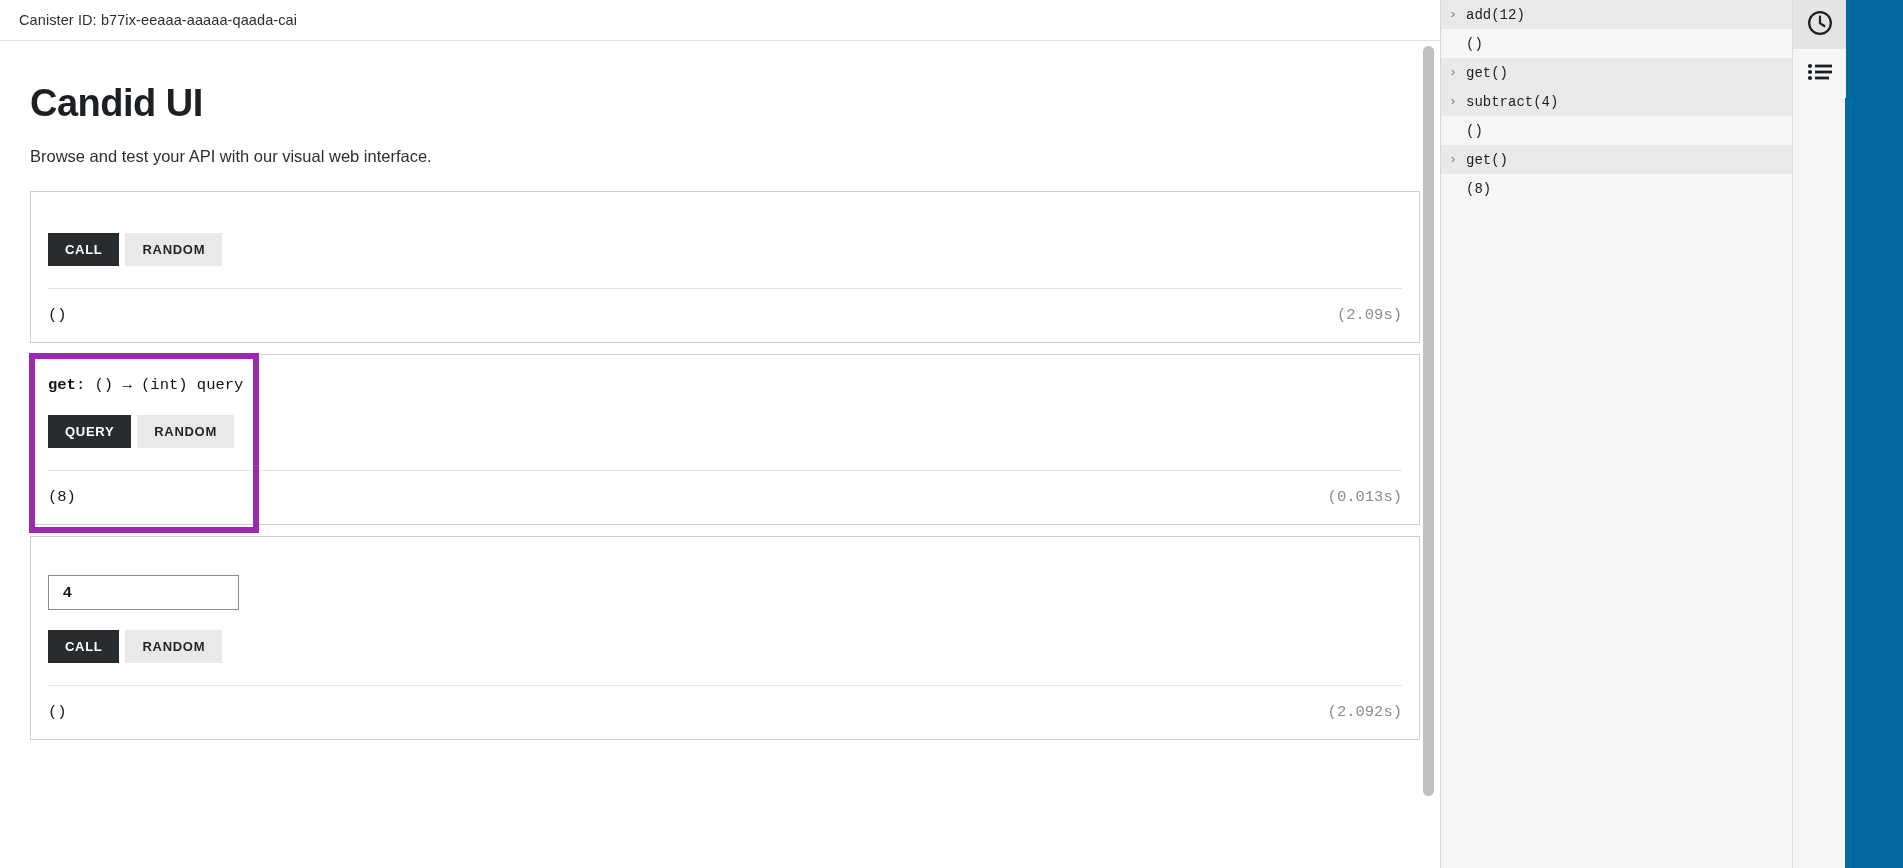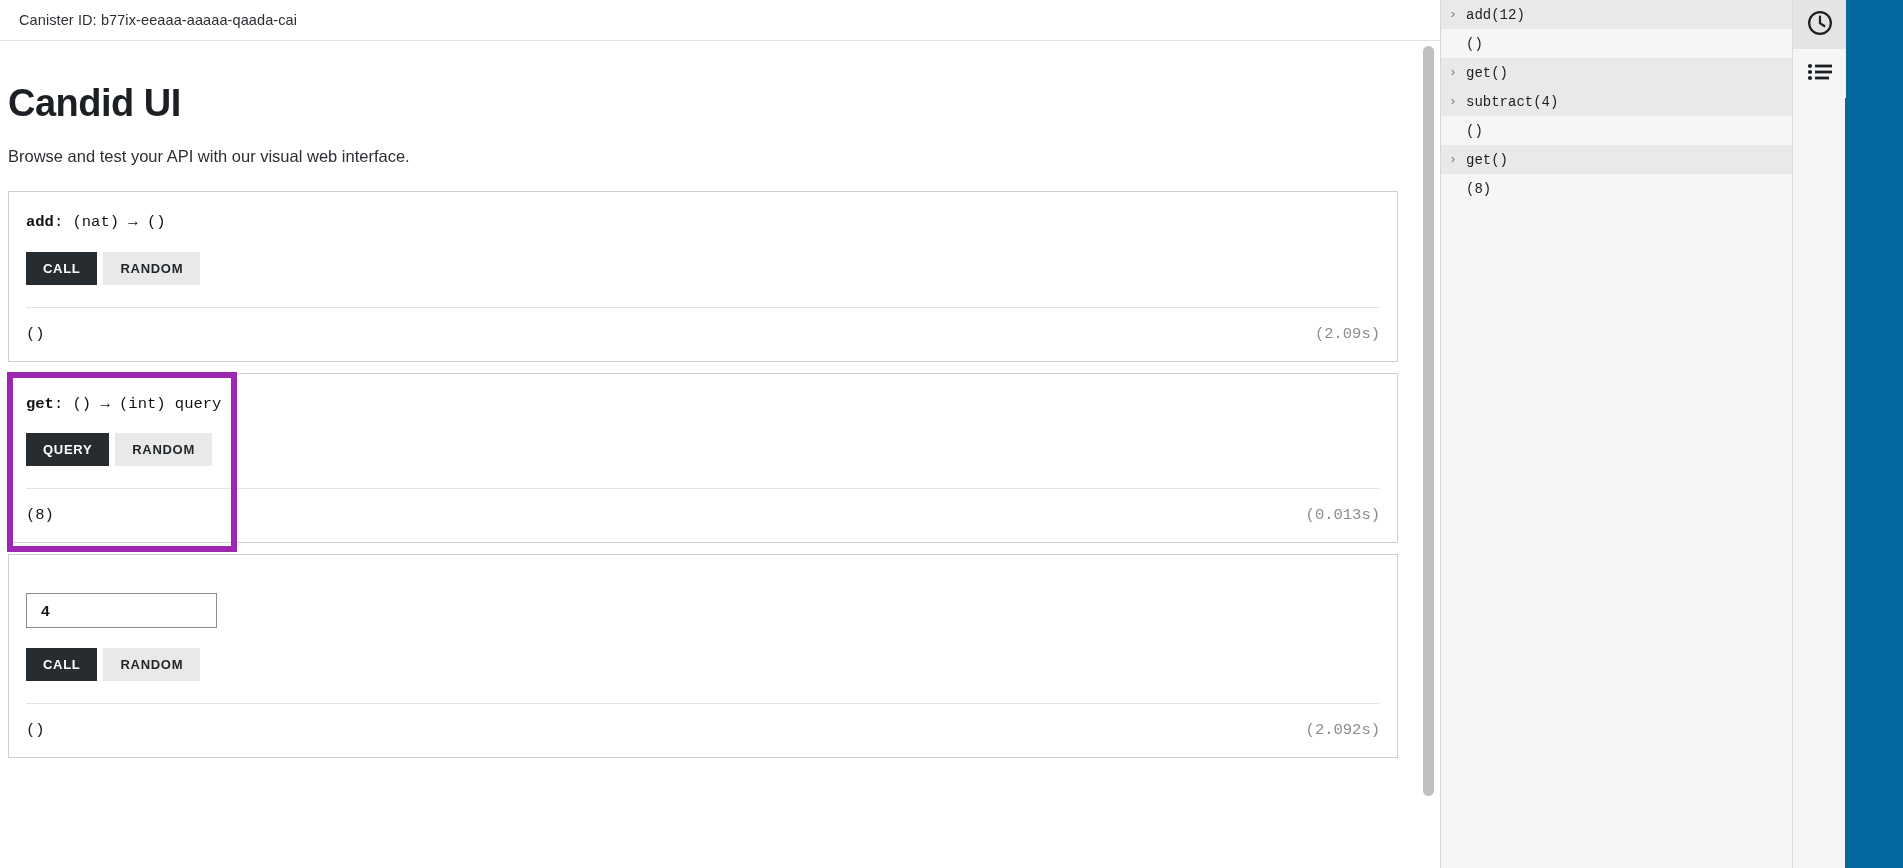--- a/index.html
+++ b/index.html
@@ -29,21 +29,21 @@
     height: 41px;
     display: flex;
     align-items: center;
     padding-left: 19px;
     font-size: 14.5px;
     color: #2b2f33;
     border-bottom: 1px solid #e2e2e2;
     letter-spacing: 0.1px;
   }
   .content {
-    padding: 0 19px 0 8px;
+    padding: 0 19px 0 30px;
     margin-top: 13px;
   }
   .page-title {
     font-size: 38px;
     font-weight: bold;
     color: #1c2024;
     margin: 41px 0 0 0;
     letter-spacing: -0.5px;
   }
   .page-subtitle {
@@ -207,21 +207,20 @@
       <span>Canister ID: b77ix-eeaaa-aaaaa-qaada-cai</span>
     </div>
 
     <div class="content">
       <h1 class="page-title">Candid UI</h1>
       <p class="page-subtitle">Browse and test your API with our visual web interface.</p>
 
       <div class="cards" id="cards-container">
           <div class="card">
             <div class="card-body">
-              <div class="sig"><span class="mname">add</span><span>:</span><span> (nat) → ()</span></div>
               <div class="btn-row">
                 <button class="btn btn-primary">CALL</button>
                 <button class="btn btn-secondary">RANDOM</button>
               </div>
             </div>
             <hr class="card-divider">
             <div class="result-row">
               <span>()</span>
               <span class="result-time">(2.09s)</span>
             </div>

